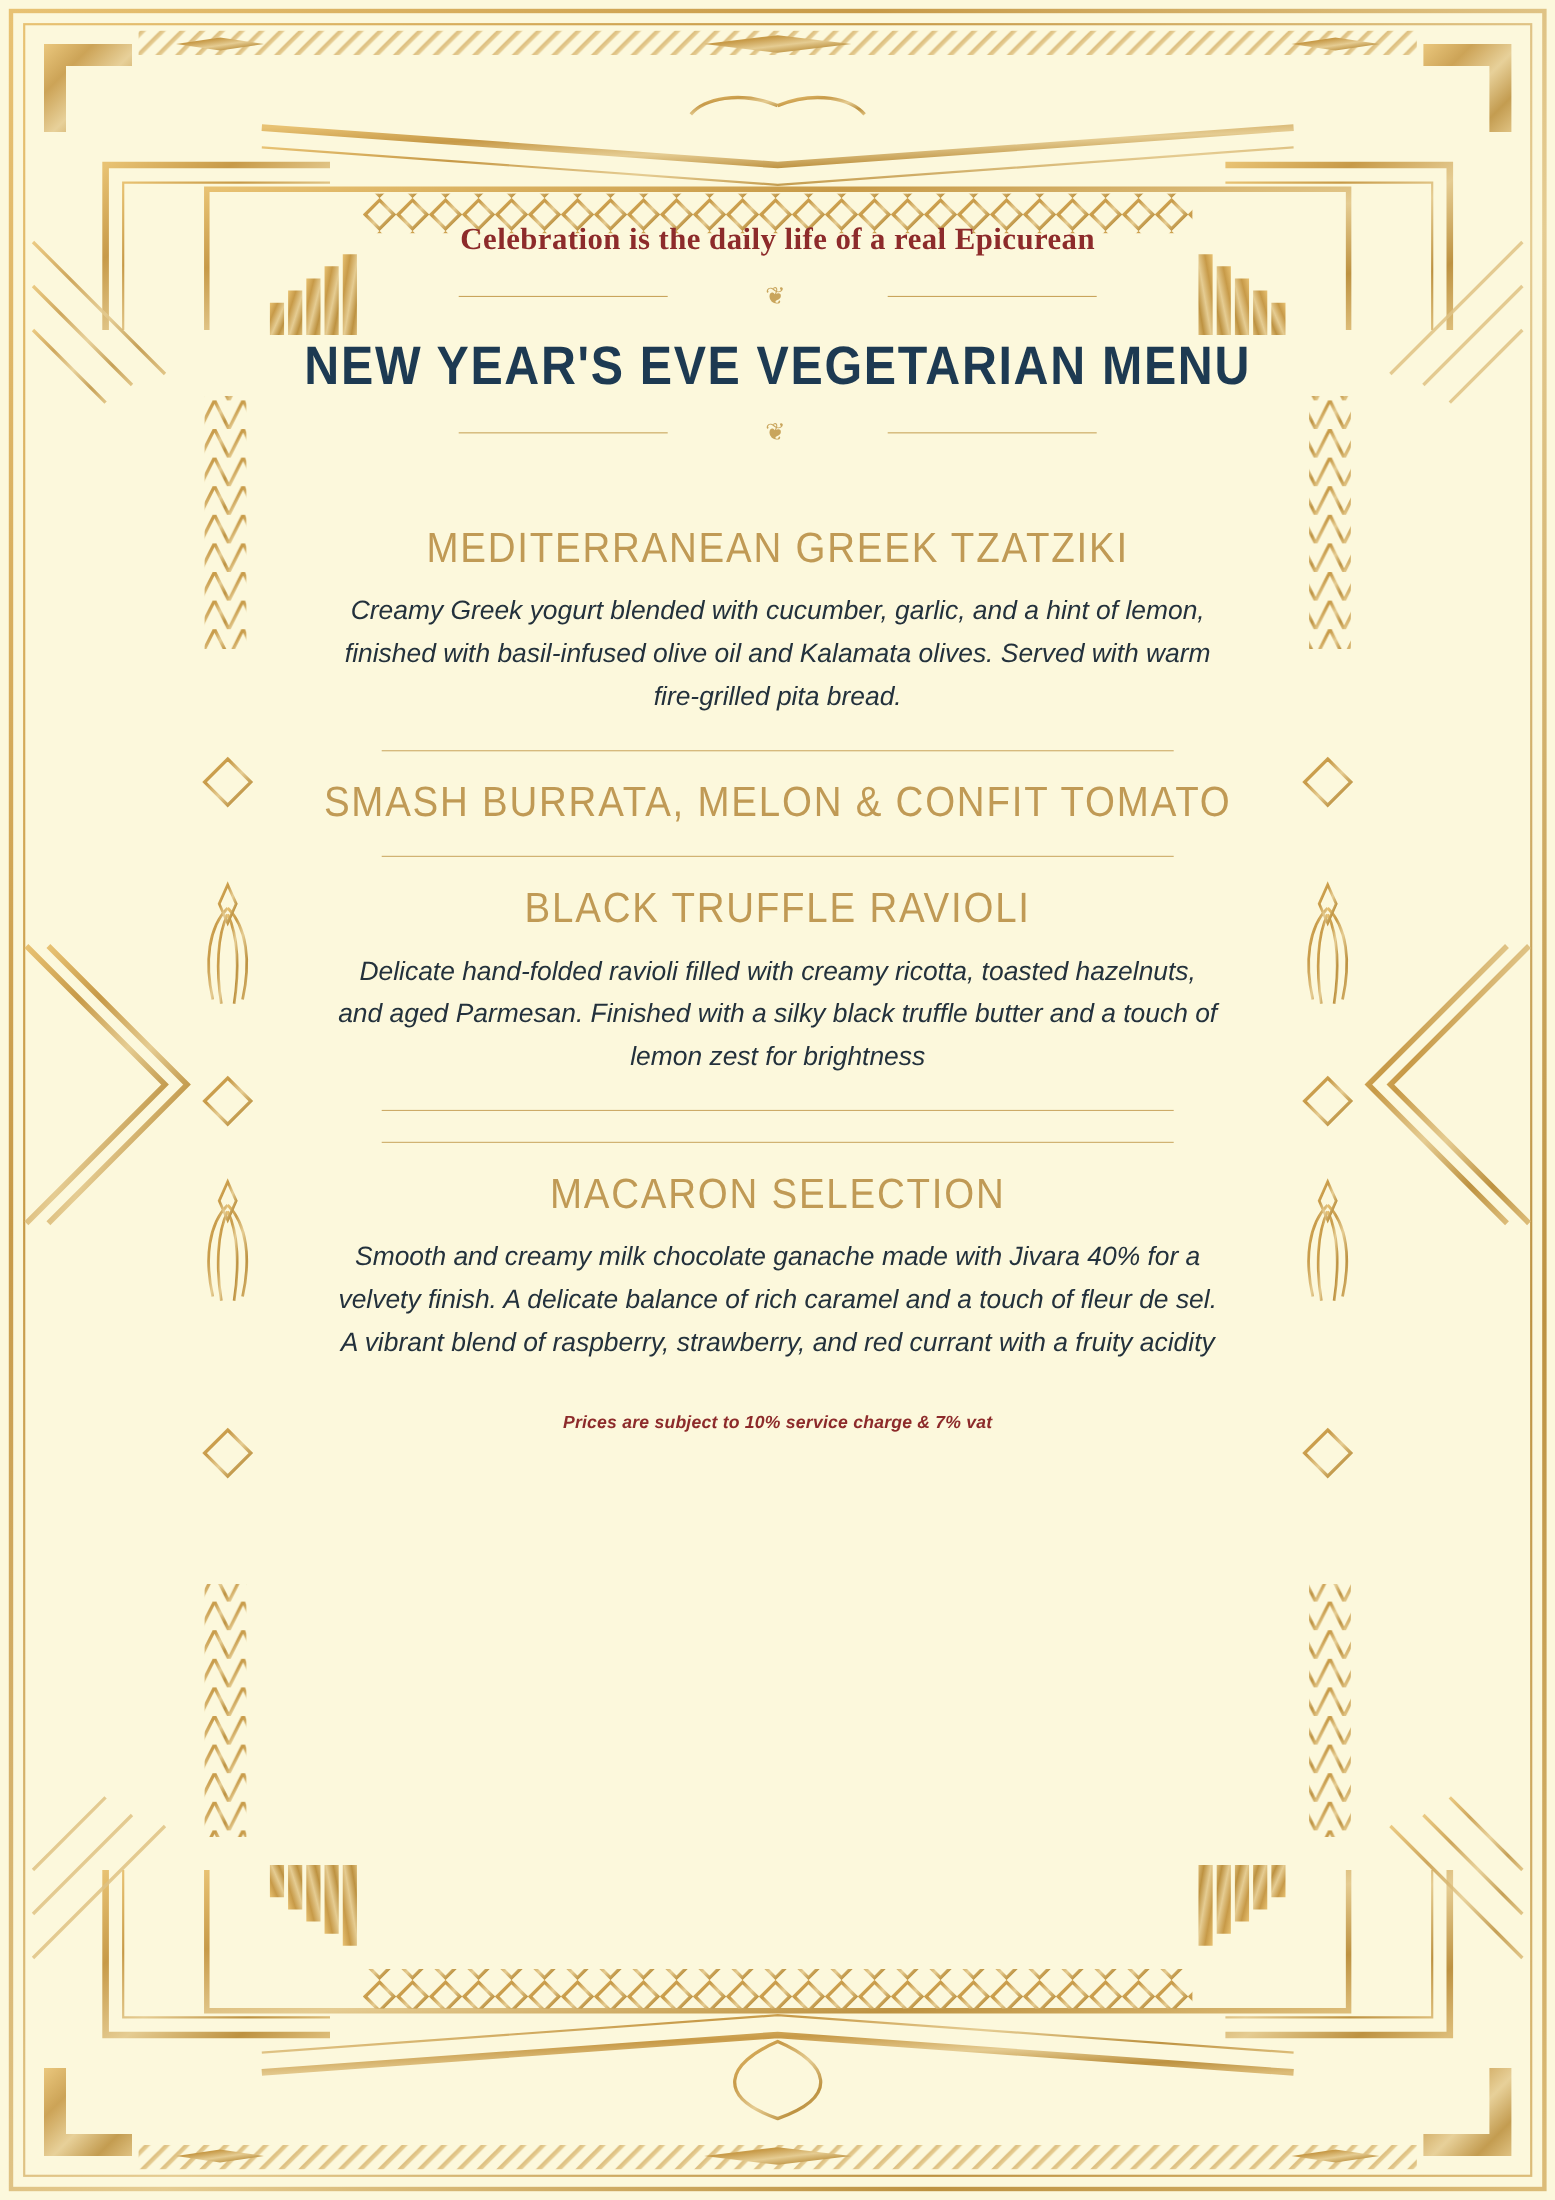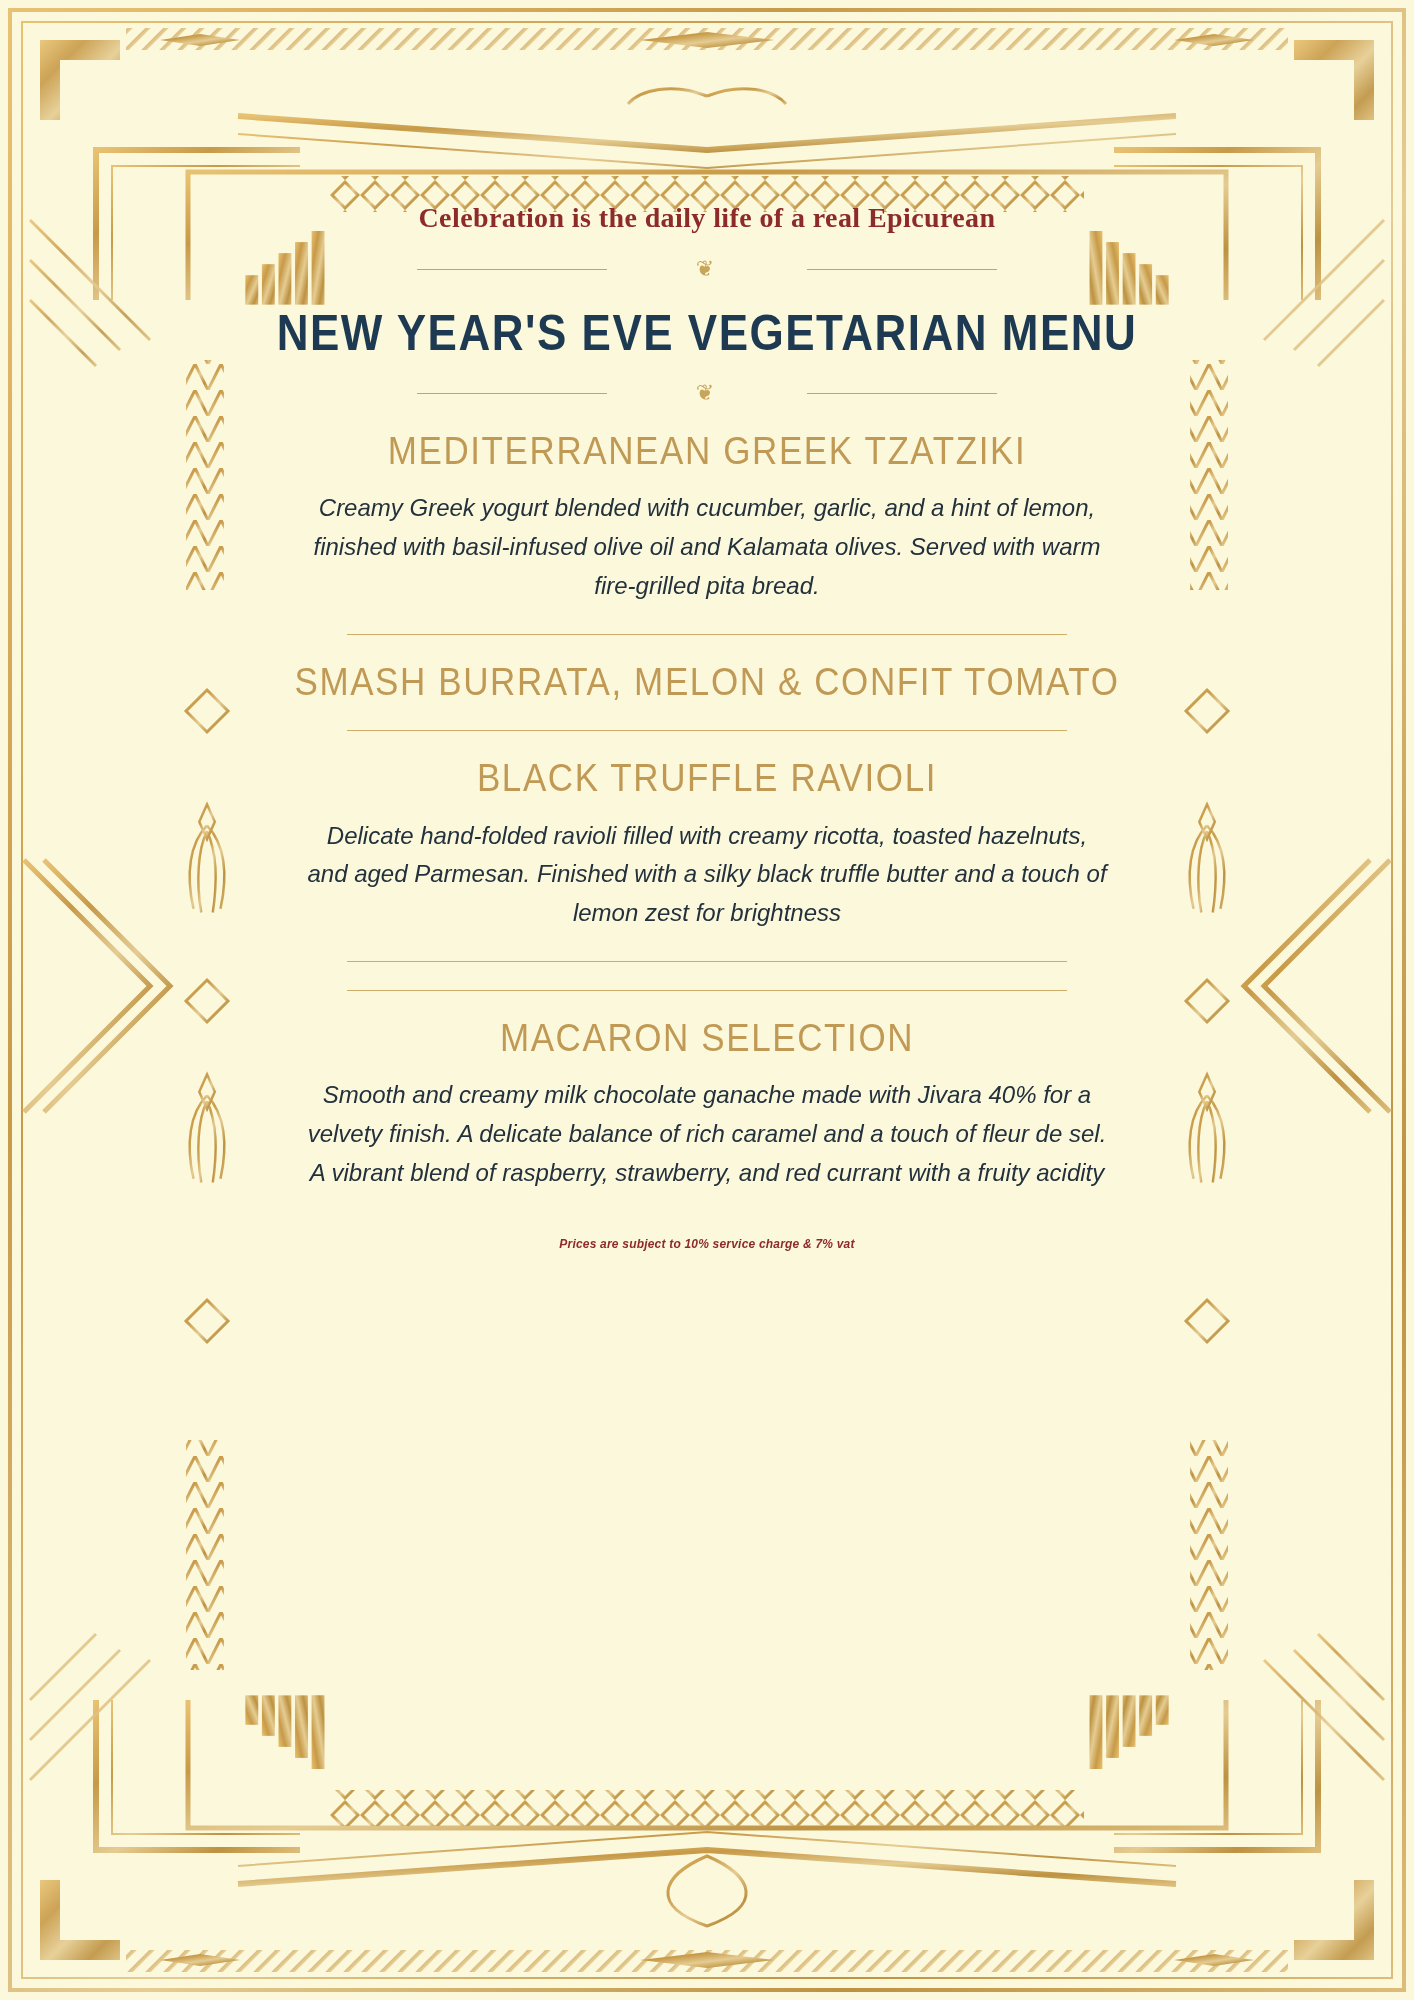--- a/index.html
+++ b/index.html
@@ -78,21 +78,21 @@
     font-size: 44px;
     font-weight: 700;
     letter-spacing: 1.5px;
     color: #1d3a52;
     margin: 26px 0 0 0;
     transform: scaleY(1.12);
     text-transform: uppercase;
   }
 
   .items {
-    margin-top: 24px;
+    margin-top: 72px;
   }
 
   .item {
     padding: 0 40px;
   }
 
   .item-name {
     font-family: "Liberation Sans", sans-serif;
     font-size: 35px;
     letter-spacing: 1.6px;
@@ -118,21 +118,21 @@
     width: 720px;
     height: 1px;
     background: #cdab68;
     margin: 28px auto 26px auto;
   }
 
   .footnote {
     font-family: "Liberation Sans", sans-serif;
     font-style: italic;
     font-weight: 700;
-    font-size: 12px;
+    font-size: 16px;
     color: #8d2b2b;
     margin-top: 44px;
     letter-spacing: 0.2px;
   }
 </style>
 </head>
 <body>
 
 <div class="page">
 

